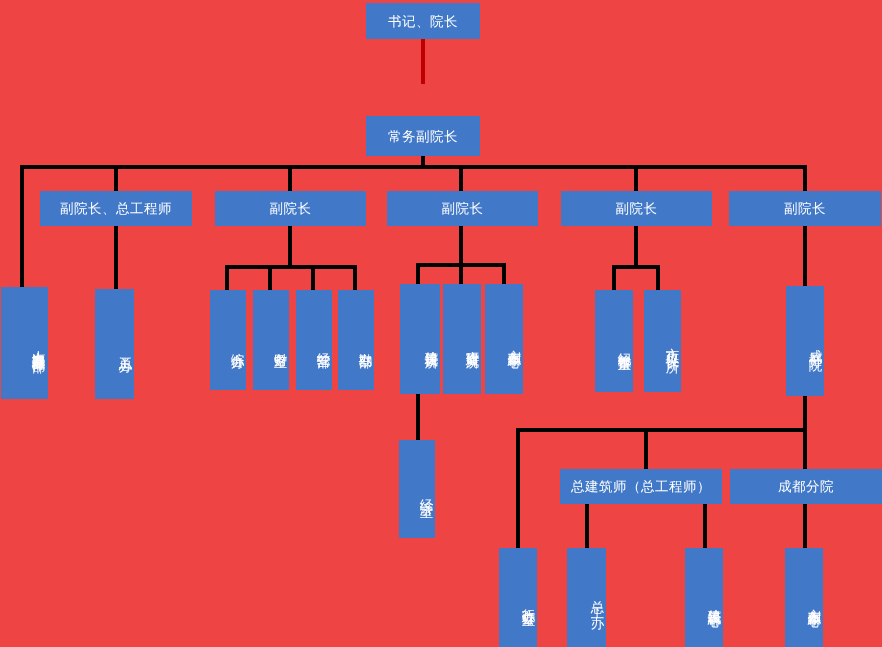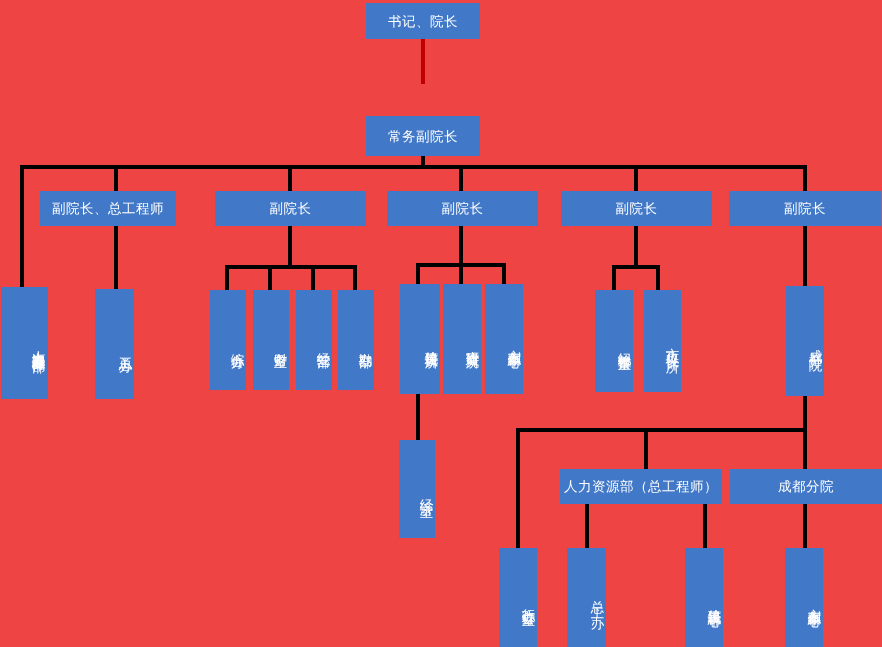--- a/index.html
+++ b/index.html
@@ -118,21 +118,21 @@
 
   <div class="edge" style="left:585px; top:504px; width:4px; height:44px;"></div>
   <div class="edge" style="left:703px; top:504px; width:4px; height:44px;"></div>
 
   <div class="edge" style="left:803px; top:504px; width:4px; height:44px;"></div>
 
   <div class="node horiz" style="left:366px; top:3px; width:114px; height:36px;">书记、院长</div>
 
   <div class="node horiz" style="left:366px; top:84px; width:114px; height:40px;margin-top:32px;">常务副院长</div>
 
-  <div class="node horiz" style="left:40px; top:191px; width:136px; height:35px;">副院长、总工程师</div>
+  <div class="node horiz" style="left:40px; top:191px; width:152px; height:35px;">副院长、总工程师</div>
   <div class="node horiz" style="left:215px; top:191px; width:151px; height:35px;">副院长</div>
   <div class="node horiz" style="left:387px; top:191px; width:151px; height:35px;">副院长</div>
   <div class="node horiz" style="left:561px; top:191px; width:151px; height:35px;">副院长</div>
   <div class="node horiz" style="left:729px; top:191px; width:152px; height:35px;">副院长</div>
 
   <div class="node vert two-col" style="left:1px; top:287px; width:47px; height:112px; padding-top:4px;">
     <span class="vcol">人力资源部</span>
     <span class="vcol">党群工作部</span>
   </div>
 
@@ -147,21 +147,21 @@
   <div class="node vert" style="left:443px; top:284px; width:38px; height:110px;">古建研究所</div>
   <div class="node vert" style="left:485px; top:284px; width:38px; height:110px;">方案创作中心</div>
 
   <div class="node vert" style="left:595px; top:290px; width:38px; height:102px;">纪检督察室</div>
   <div class="node vert semiloose" style="left:644px; top:290px; width:37px; height:102px;">市政设计所</div>
 
   <div class="node vert semiloose" style="left:786px; top:286px; width:38px; height:110px;">成都分院</div>
 
   <div class="node vert semiloose" style="left:399px; top:440px; width:36px; height:98px;">经济室</div>
 
-  <div class="node horiz" style="left:560px; top:469px; width:162px; height:35px;">人力资源部（总工程师）</div>
+  <div class="node horiz" style="left:560px; top:469px; width:162px; height:35px;">总建筑师（总工程师）</div>
   <div class="node horiz" style="left:730px; top:469px; width:152px; height:35px;">成都分院</div>
 
   <div class="node vert" style="left:499px; top:548px; width:38px; height:99px;">行政办公室</div>
   <div class="node vert loose" style="left:567px; top:548px; width:39px; height:99px;">总工办</div>
   <div class="node vert" style="left:685px; top:548px; width:38px; height:99px;">建筑设计中心</div>
   <div class="node vert" style="left:785px; top:548px; width:38px; height:99px;">方案创作中心</div>
 
 </div>
 
 </body></html>

